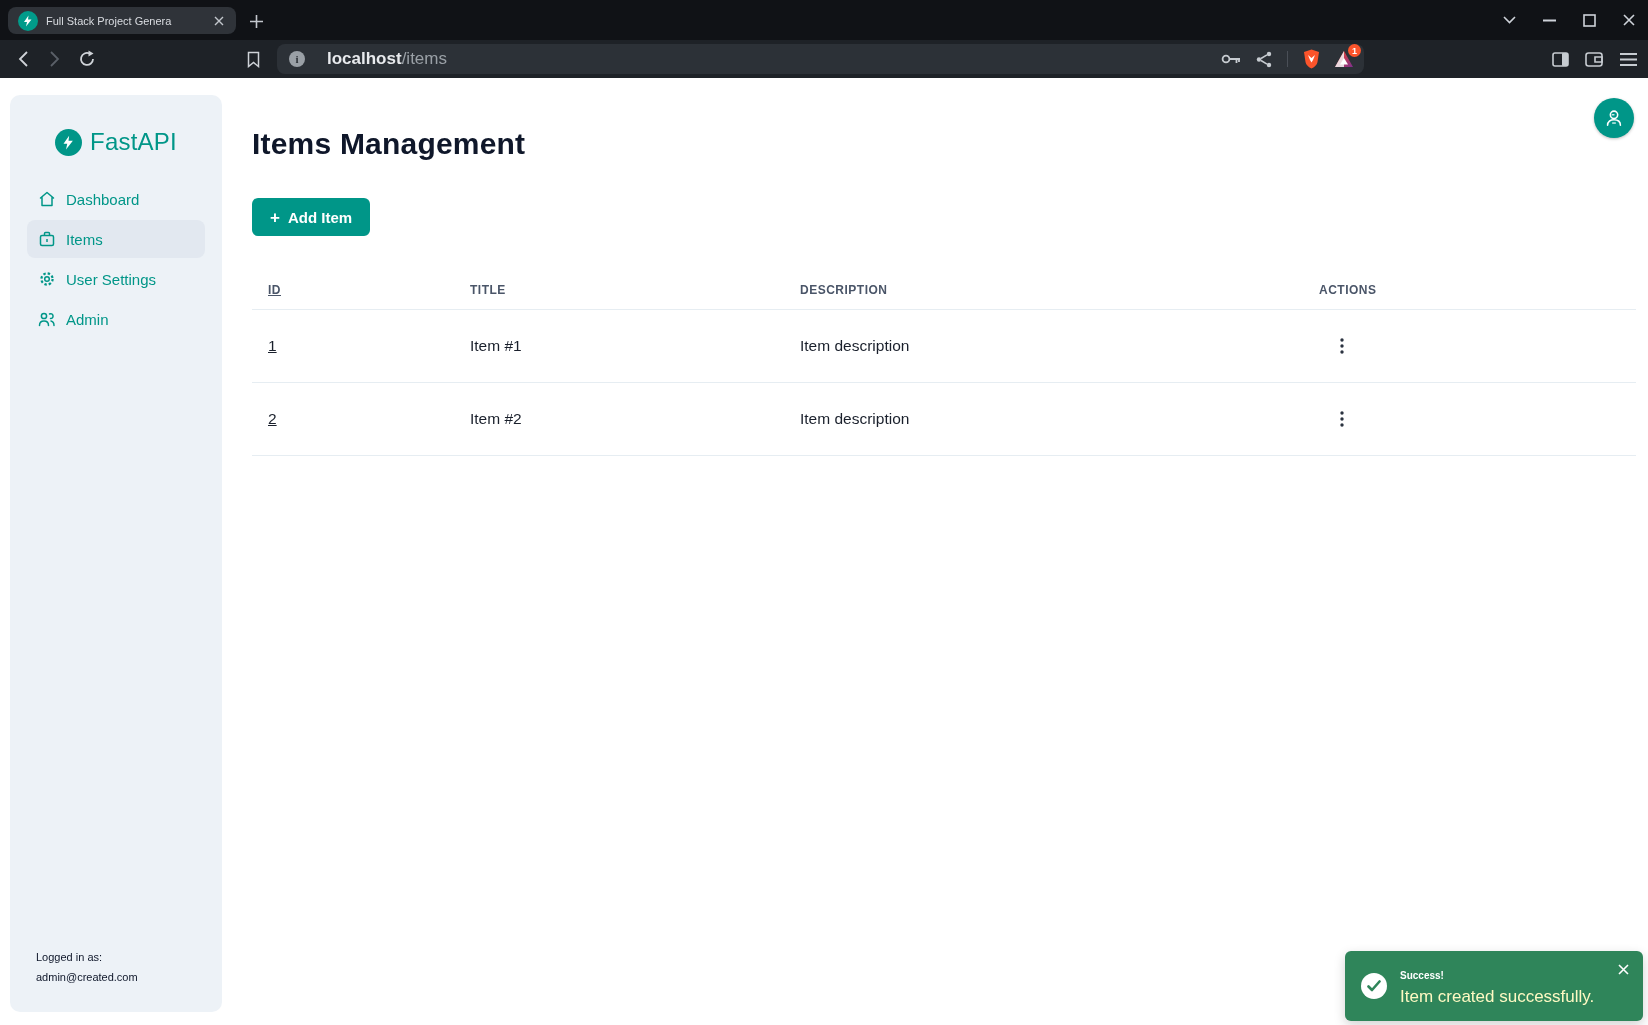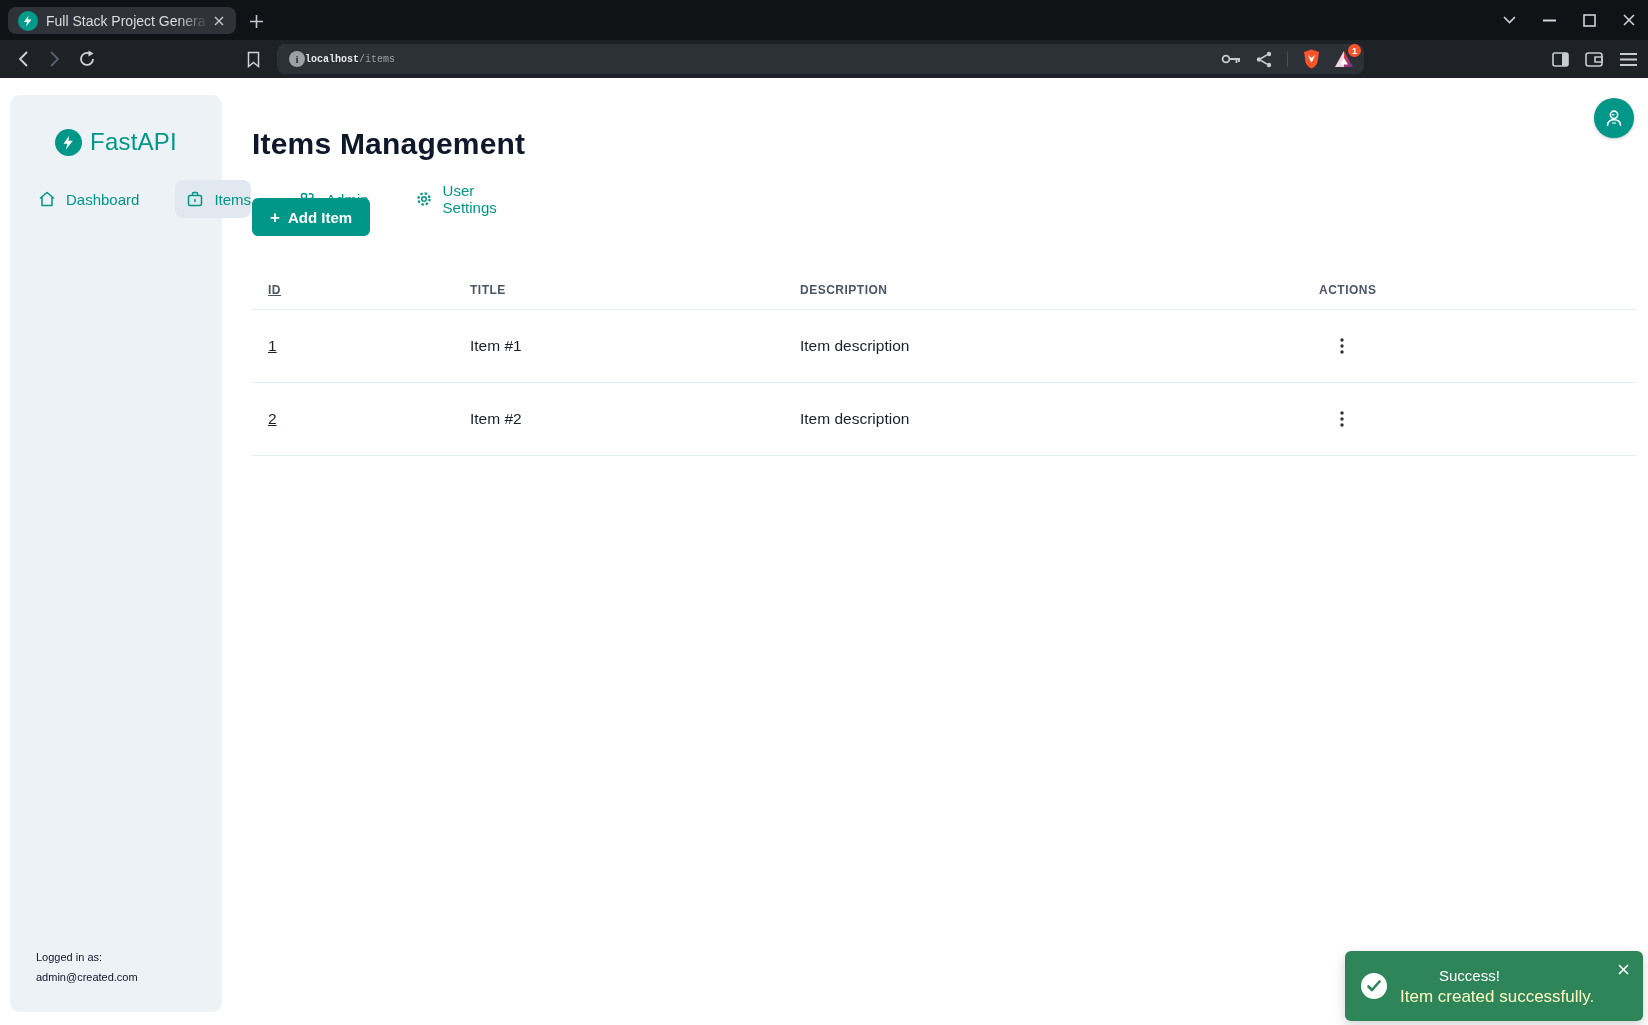--- a/index.html
+++ b/index.html
@@ -6,60 +6,60 @@
   html,body { width:1648px; height:1025px; background:#000; }
   body { font-family:"Liberation Sans", sans-serif; }
   .window { position:relative; width:1648px; height:1025px; overflow:hidden; background:#101216; }
 
   
   .tabstrip { position:absolute; left:0; top:0; width:100%; height:40px; background:#101216; }
   .tab { position:absolute; left:8px; top:7px; width:228px; height:27px; background:#2f3339;
          border-radius:8px; display:flex; align-items:center; padding:0 8px 0 10px; cursor:default; }
   .favicon { width:20px; height:20px; border-radius:50%; background:#019b8a; flex:0 0 auto;
              display:flex; align-items:center; justify-content:center; }
-  .tab-title { color:#d9dce1; font-size:14px; margin-left:8px; white-space:nowrap; overflow:hidden;
+  .tab-title { color:#d9dce1; font-size:11px; margin-left:8px; white-space:nowrap; overflow:hidden;
                width:162px; -webkit-mask-image:linear-gradient(90deg,#000 82%,transparent);
                mask-image:linear-gradient(90deg,#000 82%,transparent); }
   .tab-close { margin-left:auto; color:#c3c7cd; width:18px; height:18px; display:flex; align-items:center;
                justify-content:center; border-radius:4px; font-size:13px; }
   .newtab { position:absolute; left:244px; top:9px; width:24px; height:24px; color:#c3c7cd;
             display:flex; align-items:center; justify-content:center; }
   .win-controls { position:absolute; right:6px; top:0; height:40px; display:flex; align-items:center; gap:14px; }
   .win-btn { width:26px; height:26px; display:flex; align-items:center; justify-content:center; color:#ced2d9; }
 
   
   .toolbar { position:absolute; left:0; top:40px; width:100%; height:38px; background:#1e2227; }
   .nav-btn { position:absolute; top:48px; width:22px; height:22px; display:flex; align-items:center; justify-content:center; }
   .urlbar { position:absolute; left:277px; top:44px; width:1087px; height:30px; background:#2c3137;
             border-radius:8px; display:flex; align-items:center; }
   .site-info { width:16px; height:16px; margin-left:12px; border-radius:50%; background:#9aa0a6; color:#2c3137;
                display:flex; align-items:center; justify-content:center; font-size:11px; font-weight:bold;
                font-family:"Liberation Serif", serif; }
-  .url-text { margin-left:0; font-size:10px; color:#e8eaed;font-family:Liberation Mono, monospace; }
+  .url-text { margin-left:22px; font-size:17px; color:#e8eaed; }
   .url-text .path { color:#9aa0a6; }
   .pill-icons { position:absolute; right:10px; top:0; height:30px; display:flex; align-items:center; gap:13px; }
   .pill-sep { width:1px; height:16px; background:#4a4f57; }
   .tool-right { position:absolute; right:10px; top:44px; height:30px; display:flex; align-items:center; gap:14px; }
   .icon20 { width:20px; height:20px; display:flex; align-items:center; justify-content:center; }
   .bat-wrap { position:relative; }
   .badge { position:absolute; top:-5px; right:-7px; min-width:13px; height:13px; background:#fb542b;
            color:#fff; border-radius:7px; font-size:9px; font-weight:bold; display:flex;
            align-items:center; justify-content:center; padding:0 3px; }
 
   
   .page { position:absolute; left:0; top:78px; width:100%; height:947px; background:#ffffff;padding-left:28px; }
 
   
   .sidebar { position:absolute; left:10px; top:17px; width:212px; height:917px; background:#edf2f7;
              border-radius:10px; }
   .logo-row { display:flex; align-items:center; justify-content:center; gap:8px; padding-top:33px; }
   .logo-mark { width:27px; height:27px; border-radius:50%; background:#009688; display:flex;
                align-items:center; justify-content:center; }
   .logo-text { color:#009688; font-size:24px; letter-spacing:0.2px; }
-  .nav { margin-top:24px; display:flex; flex-direction:row; gap:2px; }
+  .nav { margin-top:24px; display:flex; flex-direction:column; gap:2px; }
   .nav-item { display:flex; align-items:center; gap:11px; height:38px; margin:0 17px; padding-left:11px;
               border-radius:8px; color:#009688; font-size:15px; cursor:pointer; }
   .nav-item.active { background:#e2e8f0; }
   .nav-ico { width:17px; height:17px; display:flex; align-items:center; justify-content:center; }
   .side-footer { position:absolute; left:26px; bottom:25px; color:#0f172a; font-size:11px; line-height:20px; }
 
   
   .main { position:absolute; left:252px; top:0; width:1384px; }
   .page-title { margin-top:49px; font-size:30px; font-weight:bold; color:#0f172a; letter-spacing:0.2px; }
   .add-btn { margin-top:37px; height:38px; background:#009688; border:none; border-radius:6px;
@@ -82,21 +82,21 @@
                 background:#009688; border:none; cursor:pointer; display:flex; align-items:center;
                 justify-content:center; box-shadow:0 1px 3px rgba(0,0,0,0.25); }
 
   
   .toast { position:absolute; left:1345px; top:951px; width:298px; height:70px; background:#2f855a;
            border-radius:6px; box-shadow:0 4px 12px rgba(0,0,0,0.18); color:#fff;
            display:flex; align-items:center; padding:0 16px; }
   .toast-icon { width:26px; height:26px; border-radius:50%; background:#ffffff; display:flex;
                 align-items:center; justify-content:center; flex:0 0 auto; }
   .toast-body { margin-left:13px; }
-  .toast-title { font-size:15px; font-weight:normal; line-height:21px;margin-left:39px; }
+  .toast-title { font-size:10px; font-weight:bold; line-height:21px; }
   .toast-msg { font-size:17px; line-height:21px; color:#fef9c3; }
   .toast-close { position:absolute; top:8px; right:10px; background:none; border:none; color:#fff;
                  width:20px; height:20px; display:flex; align-items:center; justify-content:center; cursor:pointer; }
 
   svg { display:block; }
 </style>
 </head>
 <body>
 
 <div class="window">
@@ -253,36 +253,36 @@
           <span class="nav-ico">
             <svg width="16" height="16" viewBox="0 0 16 16">
                 <rect x="1.5" y="4.5" width="13" height="10" rx="1.5" stroke="#009688" stroke-width="1.5" fill="none"></rect>
                 <path d="M5.5 4.5 V2.5 A1 1 0 0 1 6.5 1.5 H9.5 A1 1 0 0 1 10.5 2.5 V4.5 M8 8 V11" stroke="#009688" stroke-width="1.5" fill="none"></path>
               </svg>
           </span>
           <span>Items</span>
         </div>
         <div class="nav-item">
           <span class="nav-ico">
+            <svg width="16" height="16" viewBox="0 0 16 16">
+                <circle cx="8" cy="8" r="2.3" stroke="#009688" stroke-width="1.5" fill="none"></circle>
+                <circle cx="8" cy="8" r="5.6" stroke="#009688" stroke-width="2.2" fill="none" stroke-dasharray="2.4 2.0"></circle>
+              </svg>
+          </span>
+          <span>User Settings</span>
+        </div>
+        <div class="nav-item">
+          <span class="nav-ico">
             <svg width="17" height="16" viewBox="0 0 17 16">
                 <circle cx="6" cy="5" r="2.6" stroke="#009688" stroke-width="1.5" fill="none"></circle>
                 <path d="M1.5 14.5 C1.5 11.5 3.5 10 6 10 C8.5 10 10.5 11.5 10.5 14.5" stroke="#009688" stroke-width="1.5" fill="none" stroke-linecap="round"></path>
                 <path d="M11.5 3 A2.4 2.4 0 1 1 12.5 7.5 M13 10 C15 10.5 16 12 16 14.5" stroke="#009688" stroke-width="1.5" fill="none" stroke-linecap="round"></path>
               </svg>
           </span>
           <span>Admin</span>
-        </div>
-        <div class="nav-item">
-          <span class="nav-ico">
-            <svg width="16" height="16" viewBox="0 0 16 16">
-                <circle cx="8" cy="8" r="2.3" stroke="#009688" stroke-width="1.5" fill="none"></circle>
-                <circle cx="8" cy="8" r="5.6" stroke="#009688" stroke-width="2.2" fill="none" stroke-dasharray="2.4 2.0"></circle>
-              </svg>
-          </span>
-          <span>User Settings</span>
         </div>
       </nav>
       <div class="side-footer">
         <div>Logged in as:</div>
         <div>admin@created.com</div>
       </div>
     </aside>
 
     <div class="main">
       <h1 class="page-title">Items Management</h1>

